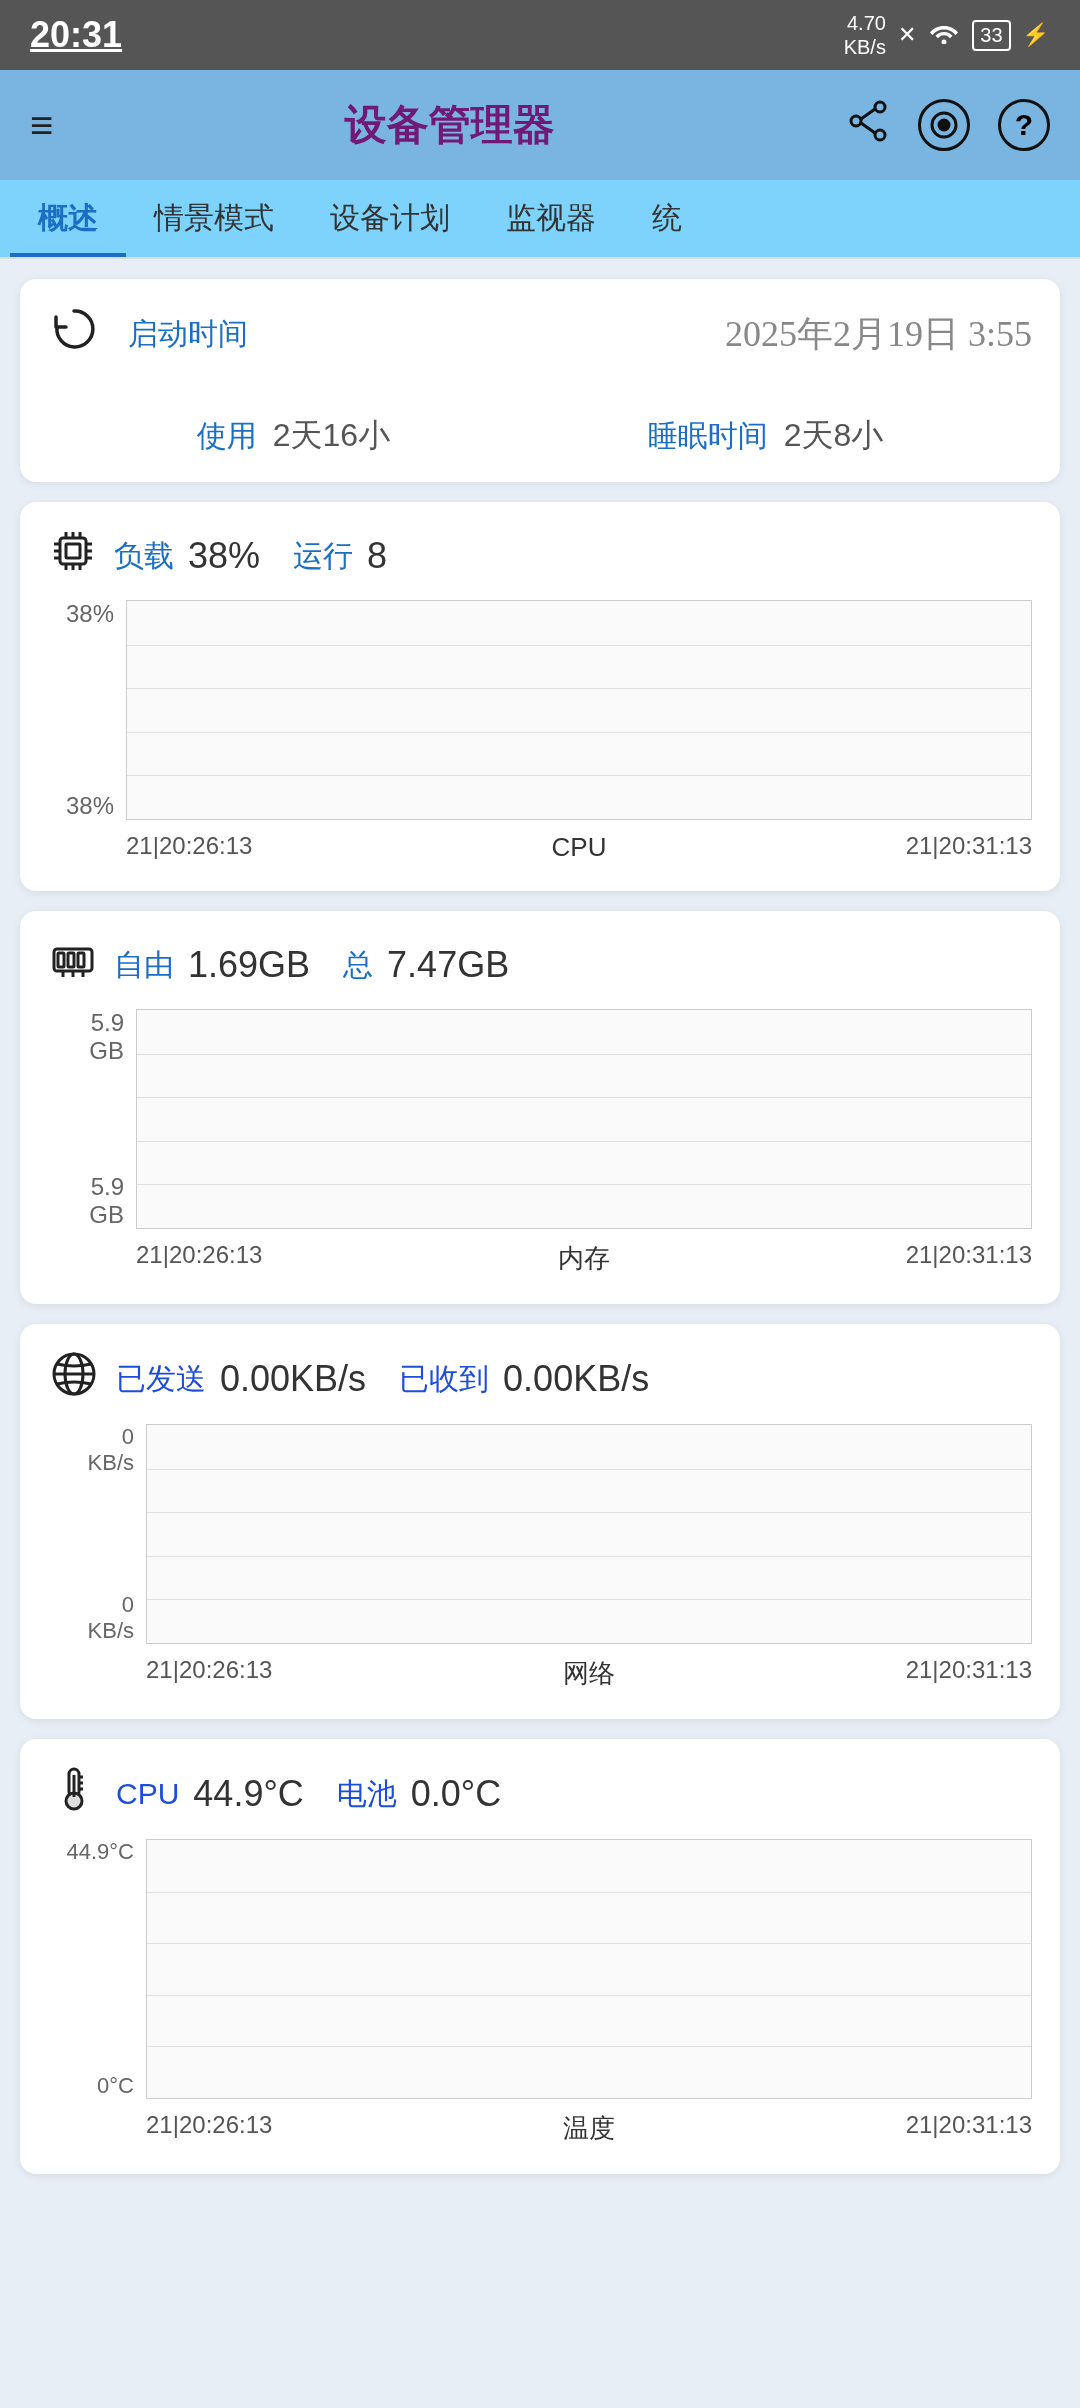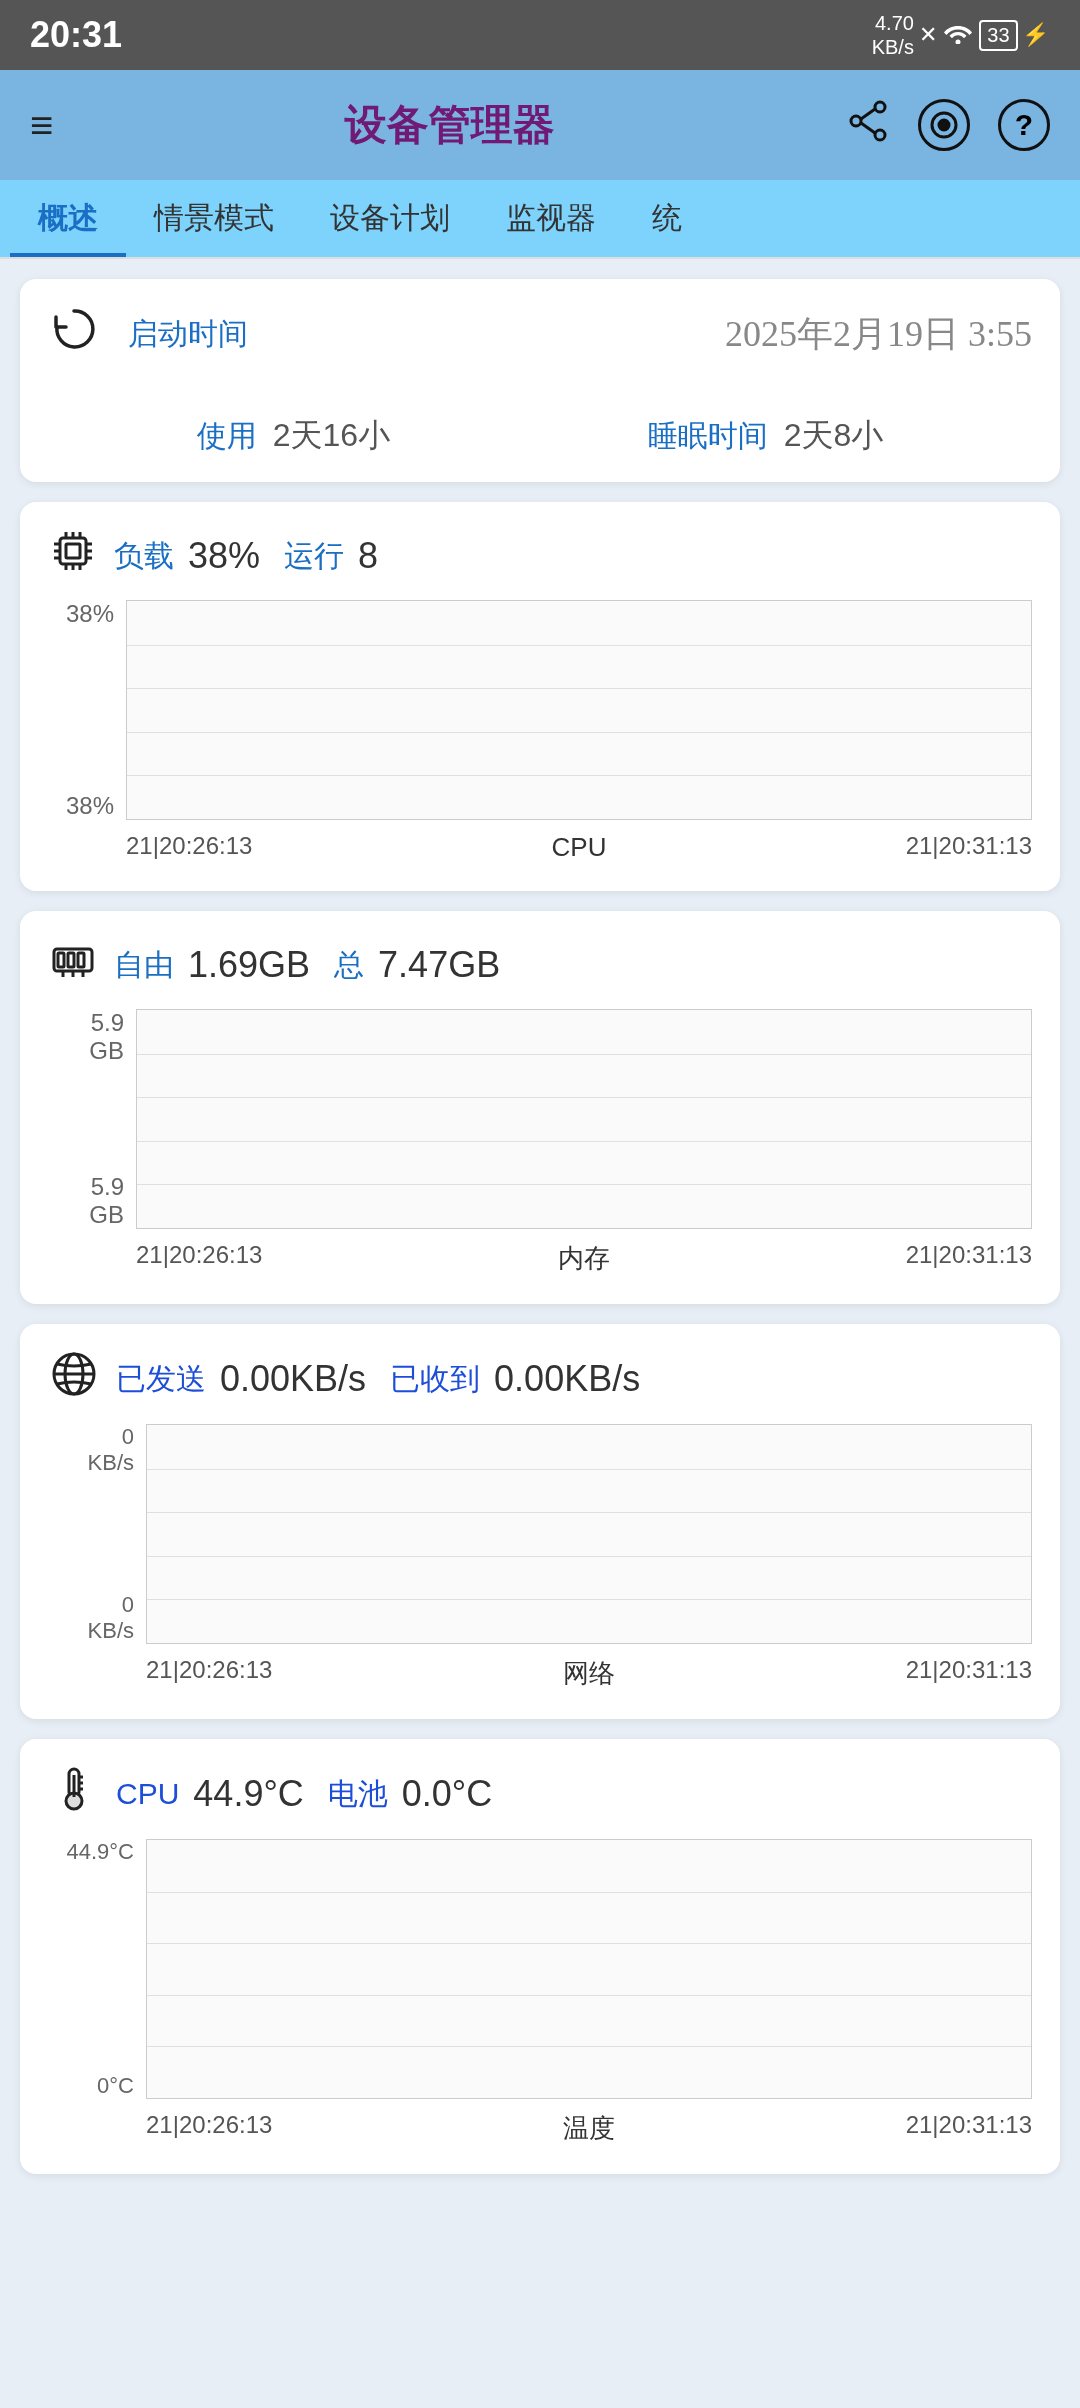--- a/index.html
+++ b/index.html
@@ -18,25 +18,26 @@
       color: white;
       display: flex;
       justify-content: space-between;
       align-items: center;
       padding: 0 30px;
       height: 70px;
     }
     .status-time {
       font-size: 36px;
       font-weight: bold;
+      text-decoration: underline;
     }
     .status-icons {
       display: flex;
       align-items: center;
-      gap: 5px;
+      gap: 12px;
       font-size: 22px;
     }
     .battery-box {
       border: 2px solid white;
       border-radius: 4px;
       padding: 2px 6px;
       font-size: 20px;
       position: relative;
     }
 
@@ -168,21 +169,21 @@
       display: flex;
       align-items: center;
       gap: 16px;
       margin-bottom: 14px;
     }
     .metric-icon {
       font-size: 44px;
     }
     .metric-stats {
       display: flex;
-      gap: 24px;
+      gap: 33px;
       flex: 1;
       justify-content: flex-start;
       align-items: center;
     }
     .metric-stat {
       display: flex;
       gap: 14px;
       align-items: center;
     }
     .metric-label {

